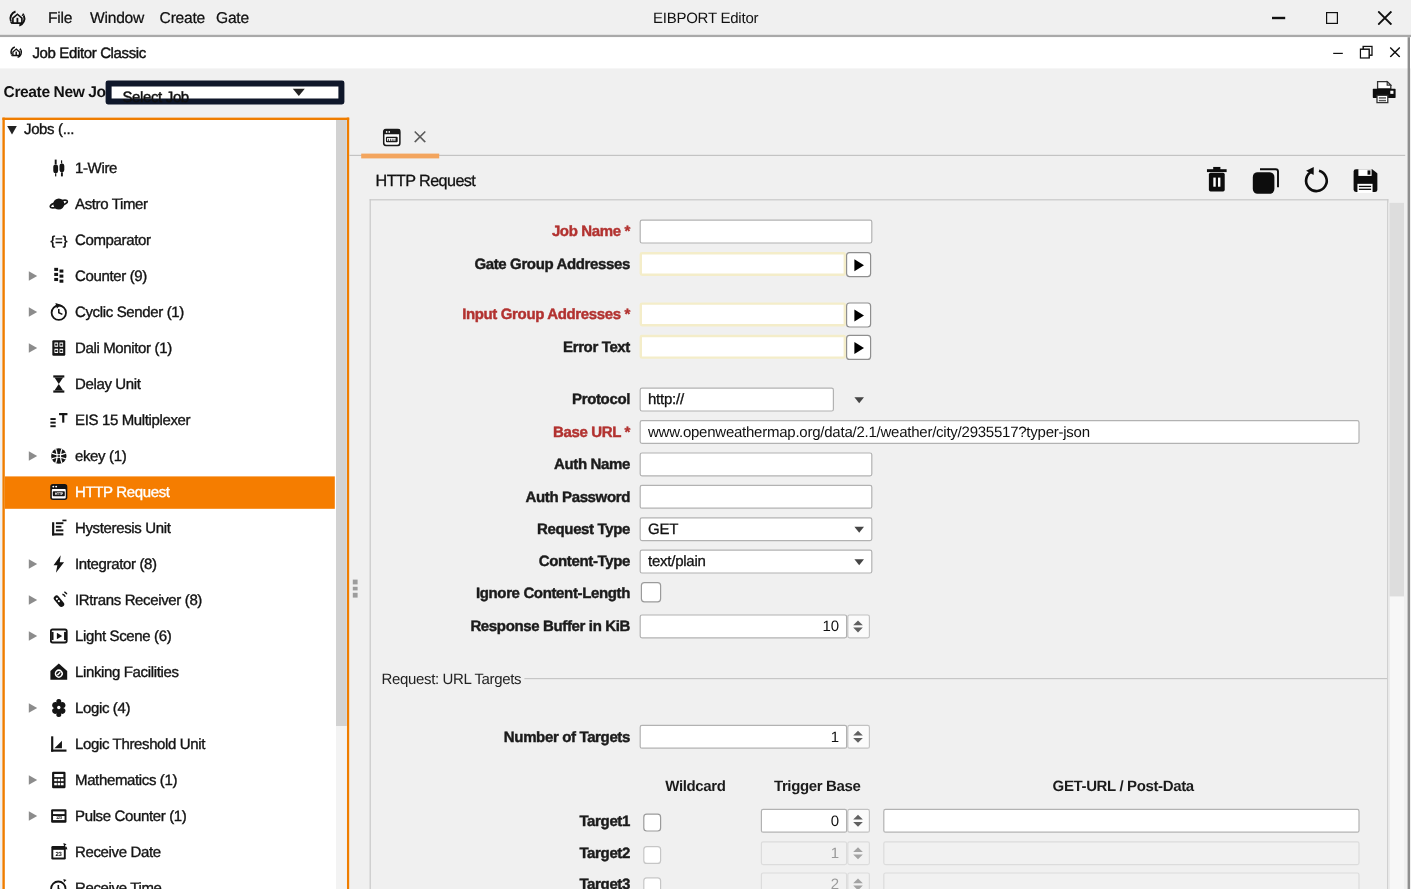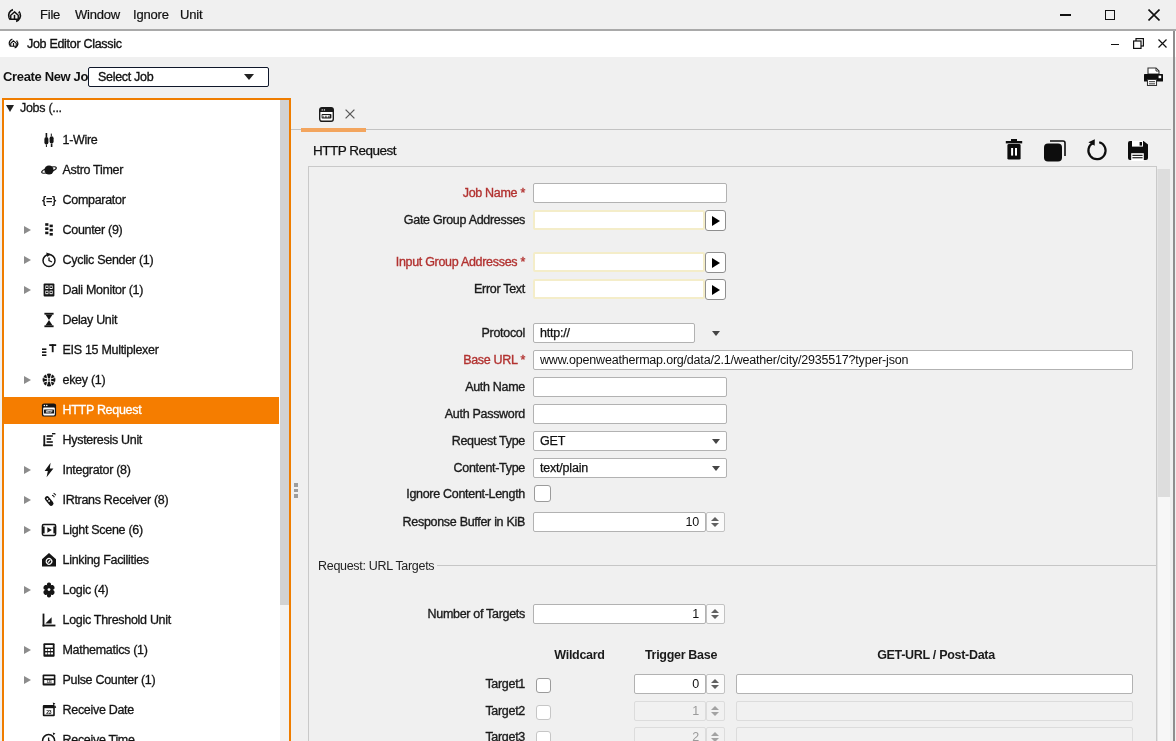--- a/index.html
+++ b/index.html
@@ -10,21 +10,21 @@
   
   #menubar { left:0; top:0; width:1176px; height:30px; background:#f0f0f0; }
   .menuitem { top:0; height:30px; line-height:30px; font-size:13px; letter-spacing:-0.2px; color:#111; -webkit-text-stroke:0.2px #111; }
   #menuline { left:0; top:29px; width:1176px; height:2px; background:#a9a9a9; }
   #apptitle { left:0; top:0; width:1176px; height:30px; text-align:center; line-height:31px; font-size:12.5px; letter-spacing:-0.2px; color:#111; }
   
   #innertitle { left:0; top:31px; width:1176px; height:26px; background:#ffffff; }
   #innertitletext { left:27px; top:31px; height:26px; line-height:27px; font-size:12.5px; letter-spacing:-0.3px; color:#111; -webkit-text-stroke:0.35px #111;}
   
   #cnj { left:3px; top:57px; height:38px; line-height:40px; font-size:13px; letter-spacing:-0.35px; font-weight:700; color:#111; }
-  #cnjselect { left:88px; top:67px; width:181px; height:20px; background:#fff; border:1px solid #0f172a; border-radius:2px; }
+  #cnjselect { left:88px; top:67px; width:199px; height:20px; background:#fff; border:5px solid #0f172a; border-radius:2px; }
   #cnjselect span { position:absolute; left:9px; top:0; line-height:19px; font-size:12.5px; letter-spacing:-0.3px; color:#111; -webkit-text-stroke:0.35px #111; }
   .ddarrow { position:absolute; width:0; height:0; border-left:4.6px solid transparent; border-right:4.6px solid transparent; border-top:5.4px solid #454545; }
   
   #tree { left:2px; top:98px; width:288.5px; height:643px; background:#fff; border:2px solid #ef7d00; border-bottom:none; }
   .trow { position:absolute; left:4px; width:275px; height:26px; line-height:26px; font-size:12.5px; letter-spacing:-0.3px; font-weight:400; color:#141414; -webkit-text-stroke:0.3px currentColor; }
   .trow .txt { position:absolute; left:58.5px; top:0; white-space:nowrap; }
   .trow.sel { background:#f57d00; color:#fff; left:4px; width:275px; }
   .exp { position:absolute; left:20px; top:8.5px; width:0; height:0; border-top:4.5px solid transparent; border-bottom:4.5px solid transparent; border-left:7px solid #8c8c8c; }
   .expdown { position:absolute; left:2px; top:10px; width:0; height:0; border-left:4.5px solid transparent; border-right:4.5px solid transparent; border-top:7px solid #222; }
   .ticon { position:absolute; left:37px; top:5px; width:16px; height:16px; }
@@ -32,21 +32,21 @@
   #treesbthumb { left:279.5px; top:100px; width:9px; height:505px; background:#d2d2d2; }
   
   .spdot { position:absolute; left:294px; width:3.5px; height:3.5px; background:#9d9d9d; }
   
   #winborder { left:1173px; top:31px; width:2px; height:710px; background:#8f8f8f; }
   #tabline { left:291px; top:129px; width:880px; height:1px; background:#c3c3c3; }
   #tabind { left:301px; top:127.5px; width:65px; height:4px; background:#f3a55e; }
   #hdrtitle { left:313px; top:143px; font-size:13.5px; letter-spacing:-0.5px; color:#111; -webkit-text-stroke:0.25px #111; }
   
   #fpanel { left:308px; top:166px; width:849px; height:575px; border:1px solid #c9c9c9; border-bottom:none; background:#f0f0f0; }
-  .lbl { position:absolute; font-size:12.5px; letter-spacing:-0.3px; font-weight:400; color:#1b1b1b; text-align:right; width:230px; height:20px; line-height:20px; -webkit-text-stroke:0.35px currentColor; }
+  .lbl { position:absolute; font-size:12.5px; letter-spacing:-0.3px; font-weight:700; color:#1b1b1b; text-align:right; width:230px; height:20px; line-height:20px; -webkit-text-stroke:0.35px currentColor; }
   .req { color:#b23230; }
   .inp { position:absolute; background:#fff; border:1px solid #b2b2b2; border-radius:2px; height:20px; font-size:12.5px; letter-spacing:-0.2px; color:#111; line-height:18px; white-space:nowrap; overflow:hidden; }
   .inp.ga { border:2px solid #f4edc9; }
   .inp .v { position:absolute; left:6px; top:0; line-height:18px; }
   .inp .vr { position:absolute; right:6px; top:0; line-height:18px; }
   .dd { position:absolute; background:#fff; border:1px solid #b2b2b2; border-radius:2px; height:20px; }
   .dd span { position:absolute; left:6px; top:0; line-height:18px; font-size:12.5px; letter-spacing:-0.2px; color:#111; -webkit-text-stroke:0.25px #111; }
   .arrbtn { position:absolute; width:21px; height:21px; background:#fff; border:1px solid #8f8f8f; border-radius:3px; }
   .arrbtn:after { content:""; position:absolute; left:6px; top:4.5px; width:0; height:0; border-top:5px solid transparent; border-bottom:5px solid transparent; border-left:8px solid #000; }
   .spin { position:absolute; width:19px; height:20px; background:#fbfbfb; border:1px solid #c2c2c2; border-radius:2px; }
@@ -61,34 +61,35 @@
   #fstitle { left:318px; top:559px; font-size:12.5px; letter-spacing:-0.3px; color:#222; }
   
   #mainsb { left:1157px; top:169px; width:13px; height:572px; background:#f7f7f7; border-left:1px solid #e4e4e4;}
   #mainsbthumb { left:1158px; top:169px; width:12px; height:328px; background:#dddddd; }
 </style>
 </head>
 <body>
 <div id="page">
 
   <div class="abs" id="menubar"></div>
+  <div class="abs" id="apptitle">EIBPORT Editor</div>
   <svg class="abs" style="left:7px;top:8px" width="15" height="15" viewBox="0 0 24 24">
     <g fill="none" stroke="#111" stroke-width="2.6">
       <path d="M 9.5 2.6 A 9.8 9.8 0 0 0 3.4 15.8"></path>
       <path d="M 14.5 21.4 A 9.8 9.8 0 0 0 20.6 8.2"></path>
     </g>
     <path d="M2.2 16.5 l4.4 -1.2 -2.2 4.2 z" fill="#111"></path>
     <path d="M21.8 7.5 l-4.4 1.2 2.2 -4.2 z" fill="#111"></path>
     <path d="M12 6.2 L18 11.5 V18 H6 V11.5 Z" fill="none" stroke="#111" stroke-width="2.2"></path>
     <rect x="10.8" y="11" width="2.4" height="7" fill="#111"></rect>
   </svg>
   <div class="abs menuitem" style="left:40px">File</div>
   <div class="abs menuitem" style="left:75px">Window</div>
-  <div class="abs menuitem" style="left:133px">Ignore</div>
-  <div class="abs menuitem" style="left:180px">Unit</div>
+  <div class="abs menuitem" style="left:133px">Create</div>
+  <div class="abs menuitem" style="left:180px">Gate</div>
   <div class="abs" style="left:1060px;top:14px;width:11px;height:1.6px;background:#111"></div>
   <div class="abs" style="left:1105px;top:10px;width:10px;height:10px;border:1.6px solid #111"></div>
   <svg class="abs" style="left:1148px;top:9px" width="12" height="12" viewBox="0 0 12 12">
     <path d="M0.5 0.5 L11.5 11.5 M11.5 0.5 L0.5 11.5" stroke="#111" stroke-width="1.6"></path>
   </svg>
   <div class="abs" id="menuline"></div>
 
   <div class="abs" id="innertitle"></div>
   <svg class="abs" style="left:8px;top:38px" width="11" height="11" viewBox="0 0 24 24">
     <g fill="none" stroke="#111" stroke-width="2.8">

